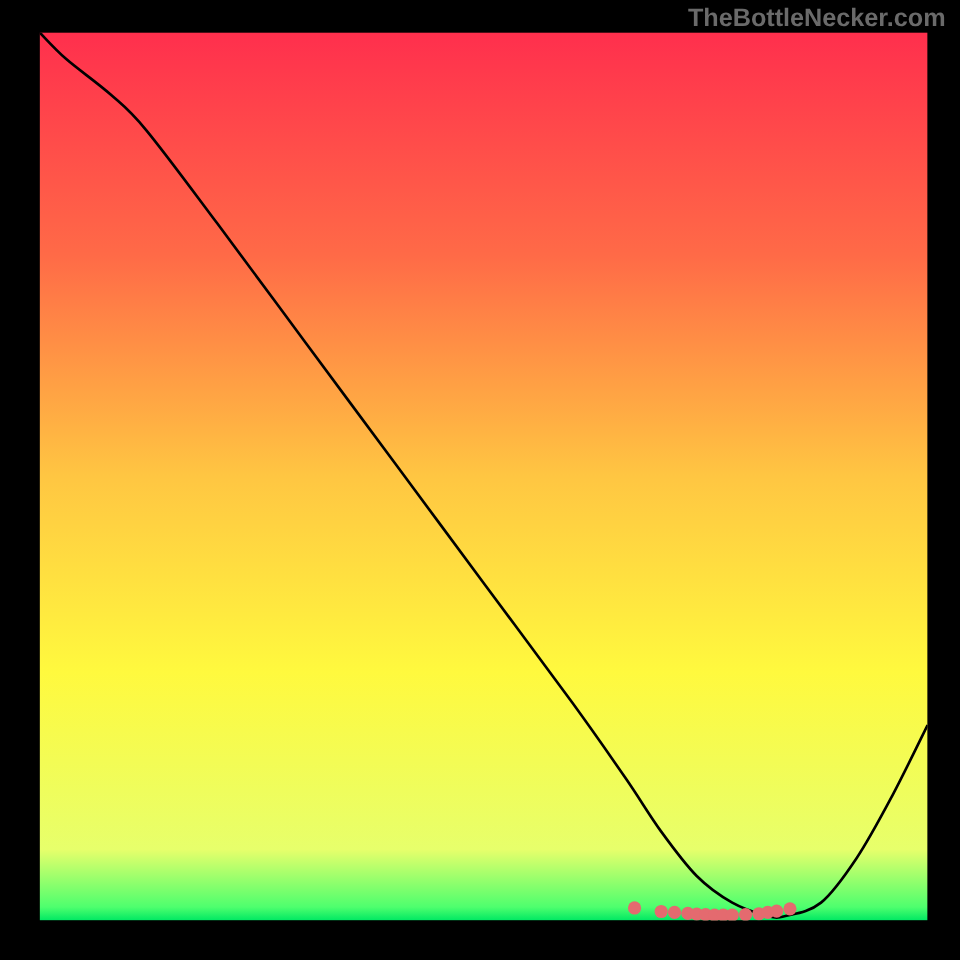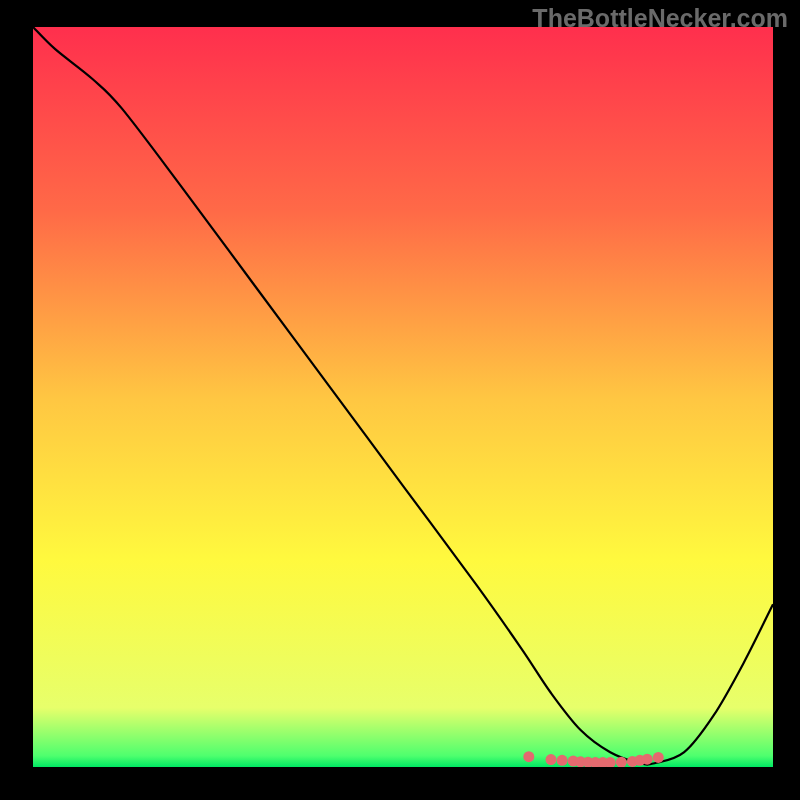--- a/index.html
+++ b/index.html
@@ -9,21 +9,21 @@
     width: 800px;
     height: 800px;
     position: relative;
     font-family: Arial, Helvetica, sans-serif;
   }
   .watermark {
     position: absolute;
     top: 4px;
     right: 12px;
     color: #6a6a6a;
-    font-size: 25px;
+    font-size: 21px;
     font-weight: bold;
     z-index: 10;
   }
   .plot-area {
     position: absolute;
     left: 33px;
     top: 27px;
     width: 740px;
     height: 740px;
   }

